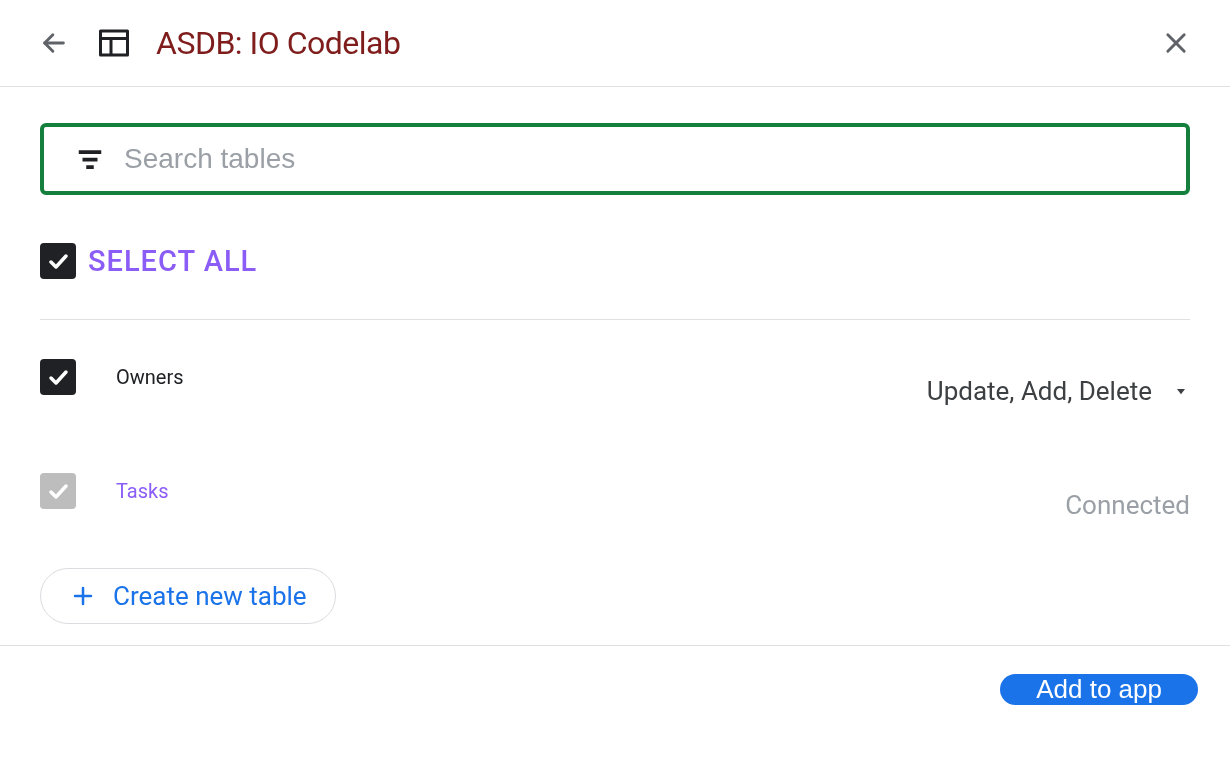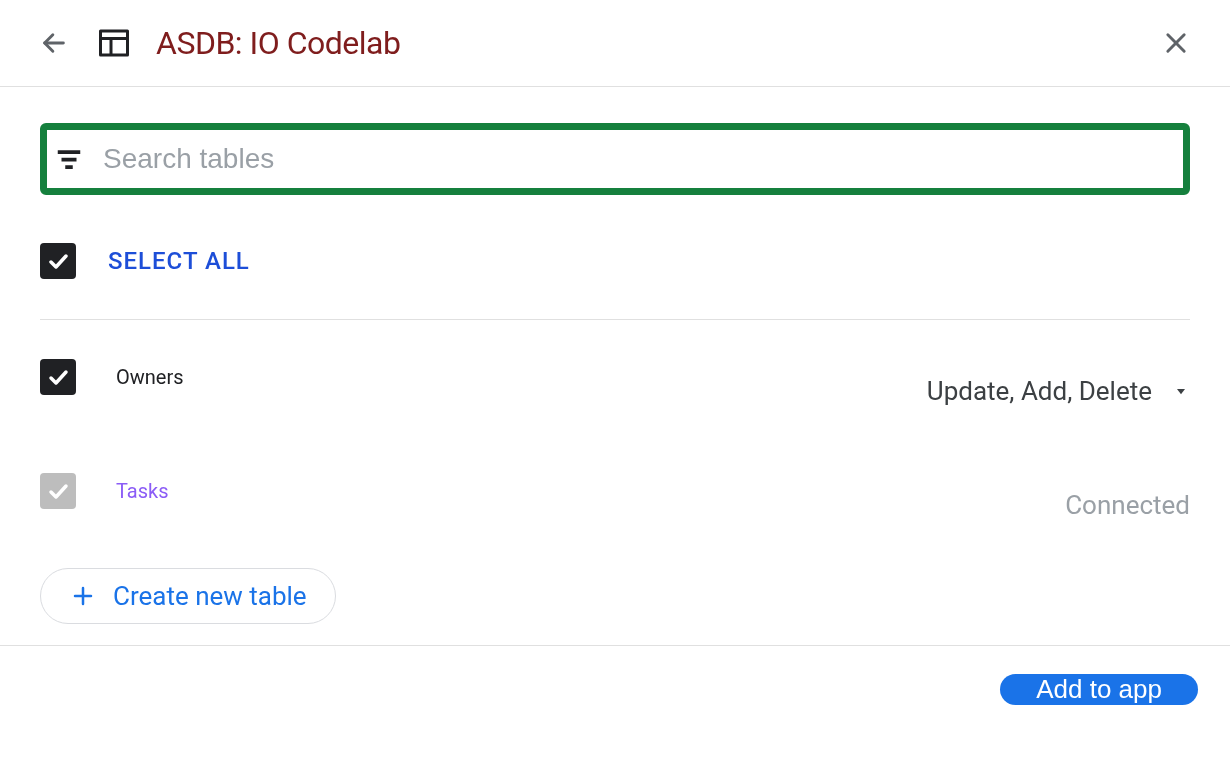--- a/index.html
+++ b/index.html
@@ -56,24 +56,24 @@
     align-items: center;
     justify-content: center;
     cursor: pointer;
   }
   .content {
     padding: 36px 40px 0 40px;
   }
   .search-wrap {
     display: flex;
     align-items: center;
-    border: 7px solid #15803d;
+    border: 4px solid #15803d;
     border-radius: 6px;
     height: 72px;
-    padding: 0 4px;
+    padding: 0 28px;
     background: #fff;
   }
   .search-wrap .filter-icon {
     width: 36px;
     height: 36px;
     display: flex;
     align-items: center;
     justify-content: center;
     margin-right: 16px;
   }
@@ -105,25 +105,25 @@
     justify-content: center;
     cursor: pointer;
   }
   .checkbox.checked {
     background: #202124;
   }
   .checkbox.disabled {
     background: #bdbdbd;
   }
   .select-all-label {
-    margin-left: 32px;
-    font-size: 24px;
+    margin-left: 12px;
+    font-size: 29px;
     font-weight: 500;
     letter-spacing: 1px;
-    color: #1d4ed8;
+    color: #8b5cf6;
   }
   .table-row {
     display: flex;
     align-items: center;
     padding: 28px 0;
   }
   .table-name {
     margin-left: 40px;
     font-size: 20px;
     color: #202124;

